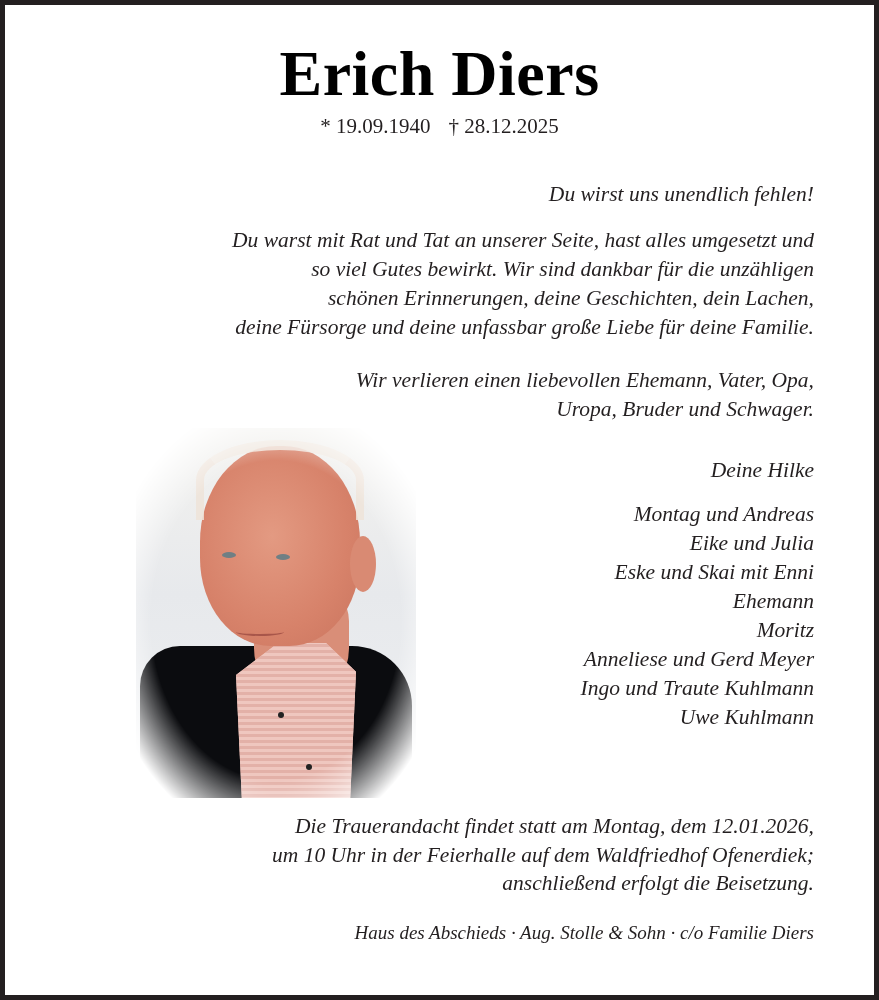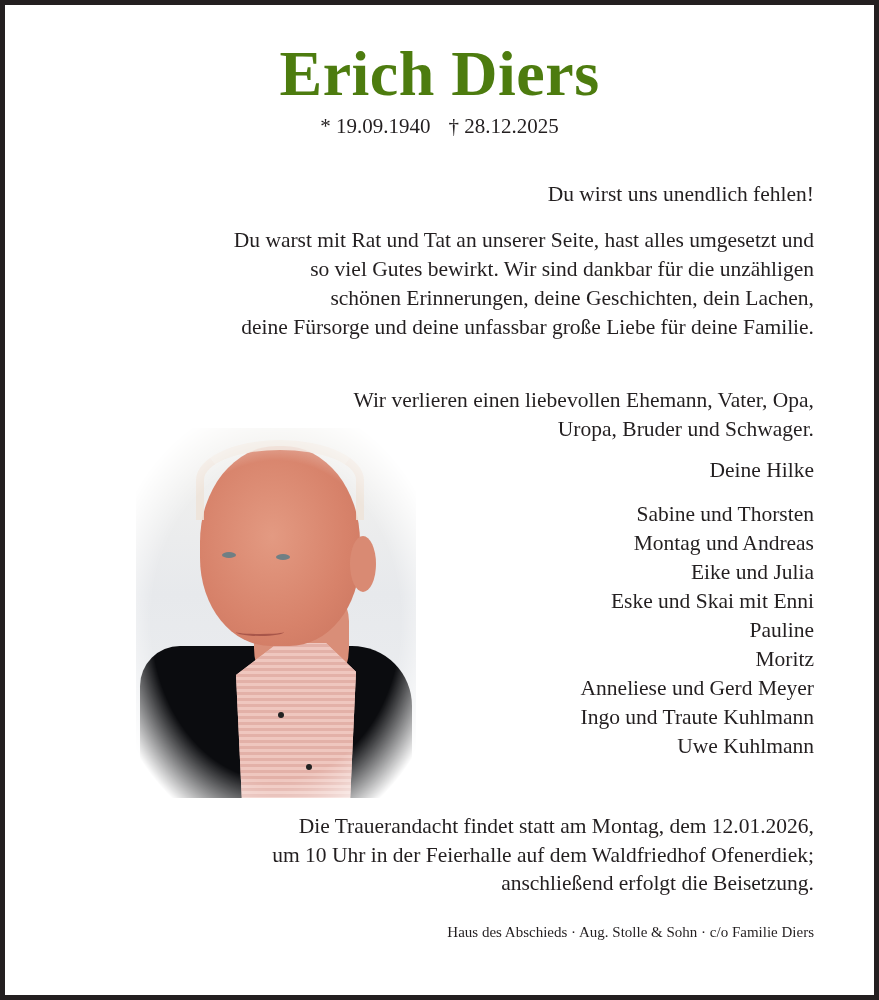--- a/index.html
+++ b/index.html
@@ -24,49 +24,50 @@
     }
     .title {
       position: absolute;
       left: 0; width: 879px;
       top: 36px;
       text-align: center;
       font-size: 64px;
       font-weight: bold;
       letter-spacing: 0.5px;
       line-height: 76px;
-      color: #4d7c0f;
+      color: #000000;
     }
     .dates {
       position: absolute;
       left: 0; width: 879px;
       top: 112px;
       text-align: center;
       font-size: 21px;
       line-height: 28px;
       color: #231f20;
     }
     .dates .gap { display: inline-block; width: 18px; }
     .right-block {
       position: absolute;
       right: 65px;
       text-align: right;
       font-size: 21.5px;
       line-height: 29px;
       color: #231f20;
+      font-style: italic;
     }
     .motto { top: 180px; }
     .tribute { top: 226px; }
-    .loss { top: 386px; text-align: right; }
+    .loss { top: 366px; text-align: right; }
     .wife { top: 456px; margin-left: 26px; }
     .family { top: 500px; }
     .service { top: 812px; line-height: 28.5px; }
     .footer {
       top: 920px;
-      font-size: 15px;
+      font-size: 19px;
       line-height: 25px;
     }
     .line { display: block; white-space: nowrap; }
 
     
     .photo {
       position: absolute;
       left: 136px; top: 428px;
       width: 280px; height: 370px;
       overflow: hidden;
@@ -187,25 +188,24 @@
   <div class="mouth"></div>
   <div class="button" style="left:142px; top:284px;"></div>
   <div class="button" style="left:170px; top:336px;"></div>
 </div>
 
 <div class="right-block wife">
   <span class="line">Deine Hilke</span>
 </div>
 
 <div class="right-block family">
-  <span class="line">Sabine und Thorsten</span>
   <span class="line">Montag und Andreas</span>
   <span class="line">Eike und Julia</span>
   <span class="line">Eske und Skai mit Enni</span>
-  <span class="line">Pauline</span>
+  <span class="line">Ehemann</span>
   <span class="line">Moritz</span>
   <span class="line">Anneliese und Gerd Meyer</span>
   <span class="line">Ingo und Traute Kuhlmann</span>
   <span class="line">Uwe Kuhlmann</span>
 </div>
 
 <div class="right-block service">
   <span class="line">Die Trauerandacht findet statt am Montag, dem 12.01.2026,</span>
   <span class="line">um 10 Uhr in der Feierhalle auf dem Waldfriedhof Ofenerdiek;</span>
   <span class="line">anschließend erfolgt die Beisetzung.</span>

